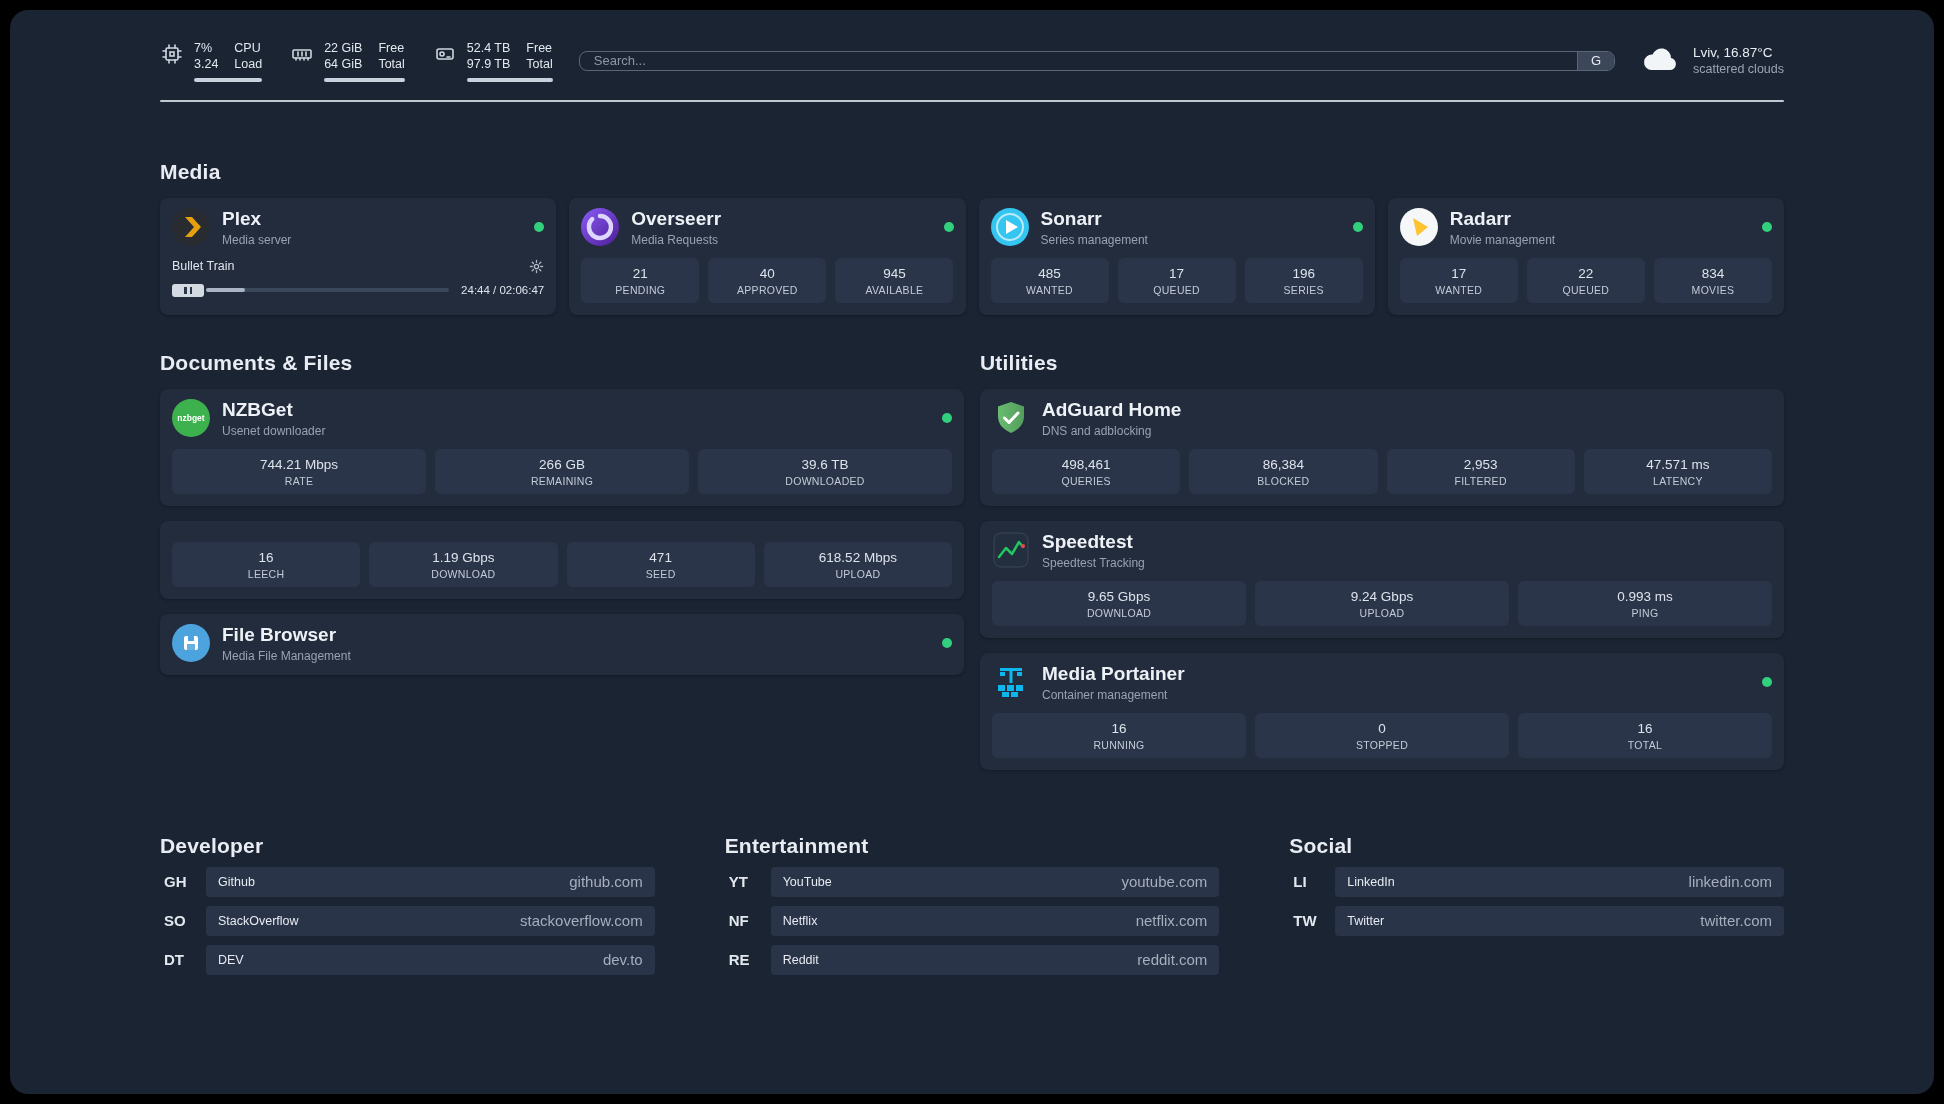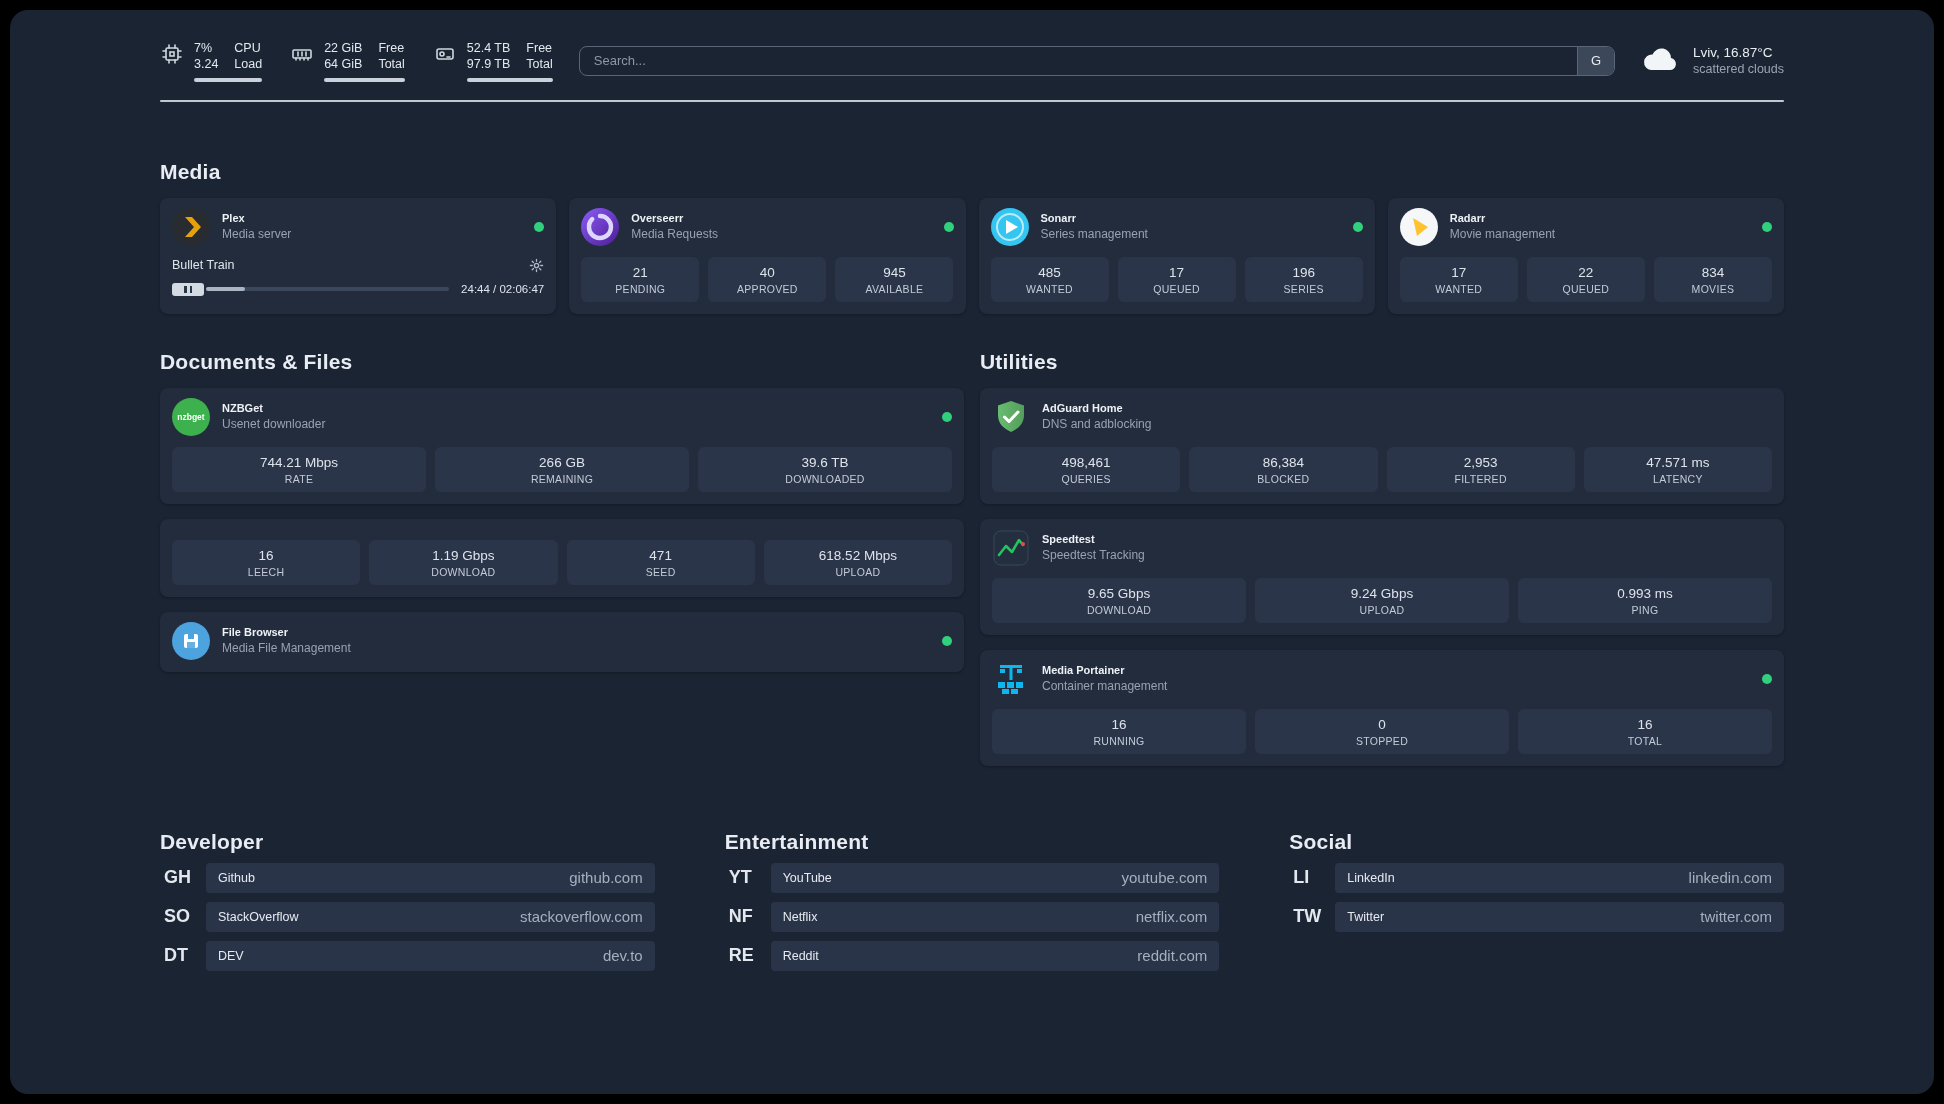--- a/index.html
+++ b/index.html
@@ -19,21 +19,21 @@
   .topbar { display:flex; align-items:center; gap:26px; margin-top:30px; }
   .resources { display:flex; gap:28px; }
   .resource { display:flex; align-items:flex-start; gap:10px; }
   .res-icon { margin-top:2px; }
   .res-icon svg { display:block; }
   .res-body { display:flex; flex-direction:column; }
   .res-grid { display:flex; gap:16px; font-size:12.5px; line-height:1.3; color:#e3e8ef; }
   .res-col { display:flex; flex-direction:column; }
   .res-bar { margin-top:5px; height:4px; border-radius:2px; background:#c9d1dc; }
 
-  .searchbar { flex:1; position:relative; height:30px; }
+  .searchbar { flex:1; position:relative; height:20px; }
   .searchbar input {
     width:100%; height:100%; background:transparent;
     border:1px solid #5a6578; border-radius:8px;
     color:#e7ecf2; padding:0 50px 0 14px; font-size:13px;
     font-family:"Liberation Sans", sans-serif; outline:none;
   }
   .searchbar input::placeholder { color:#8d97a7; }
   .search-provider {
     position:absolute; right:1px; top:1px; bottom:1px; width:37px;
     background:#3c4759; border-left:1px solid #5a6578;
@@ -56,21 +56,21 @@
   .col-cards { display:flex; flex-direction:column; gap:15px; margin-top:14px; }
 
   .card {
     background:#222c3d; border-radius:8px; padding:10px 12px 12px;
     box-shadow:0 1px 3px rgba(0,0,0,.3); cursor:pointer;
   }
   .card-head { display:flex; align-items:center; gap:12px; }
   .svc-icon { width:38px; height:38px; flex:0 0 38px; }
   .svc-icon svg { display:block; width:38px; height:38px; }
   .svc-meta { display:flex; flex-direction:column; }
-  .svc-name { font-size:11px; font-weight:600; color:#eef2f6; }
+  .svc-name { font-size:19px; font-weight:600; color:#eef2f6; }
   .svc-sub { font-size:12px; color:#98a2b1; margin-top:3px; }
   .status-dot { width:10px; height:10px; border-radius:50%; background:#31d07c; margin-left:auto; flex:0 0 10px; }
 
   .stats { display:flex; gap:9px; margin-top:11px; }
   .stat { flex:1; background:#2b3549; border-radius:6px; text-align:center; padding:8px 2px 7px; }
   .stat-v { font-size:13.5px; color:#dde3eb; }
   .stat-l { font-size:10.5px; font-weight:400; color:#c3cbd8; margin-top:3px; letter-spacing:.3px; }
 
   
   .player { margin-top:12px; }
@@ -84,21 +84,21 @@
   }
   .pause-pill i { width:2.5px; height:7px; background:#2a3547; display:block; }
   .ptrack { flex:1; height:4px; background:#3b475b; border-radius:2px; position:relative; margin-left:2px; }
   .ptrack .fill { position:absolute; left:0; top:0; bottom:0; width:16%; background:#aab4c3; border-radius:2px; }
   .ptime { font-size:11.5px; color:#dfe5ec; margin-left:12px; white-space:nowrap; }
 
   
   .grid3 { display:grid; grid-template-columns:repeat(3,1fr); gap:70px; margin-top:64px; padding-bottom:40px; }
   .bm-rows { margin-top:8px; }
   .bm-row { display:flex; align-items:center; margin-top:9px; height:30px; cursor:pointer; }
-  .bm-abbr { width:46px; font-size:18px; font-weight:600; color:#e3e8ee; padding-left:4px; }
+  .bm-abbr { width:46px; font-size:15px; font-weight:600; color:#e3e8ee; padding-left:4px; }
   .bm-bar {
     flex:1; height:30px; background:#2a3448; border-radius:4px;
     display:flex; align-items:center; justify-content:space-between; padding:0 12px;
   }
   .bm-name { font-size:12.5px; color:#e6ebf1; }
   .bm-domain { font-size:15px; color:#a6afbe; }
 </style>
 </head>
 <body>
 

